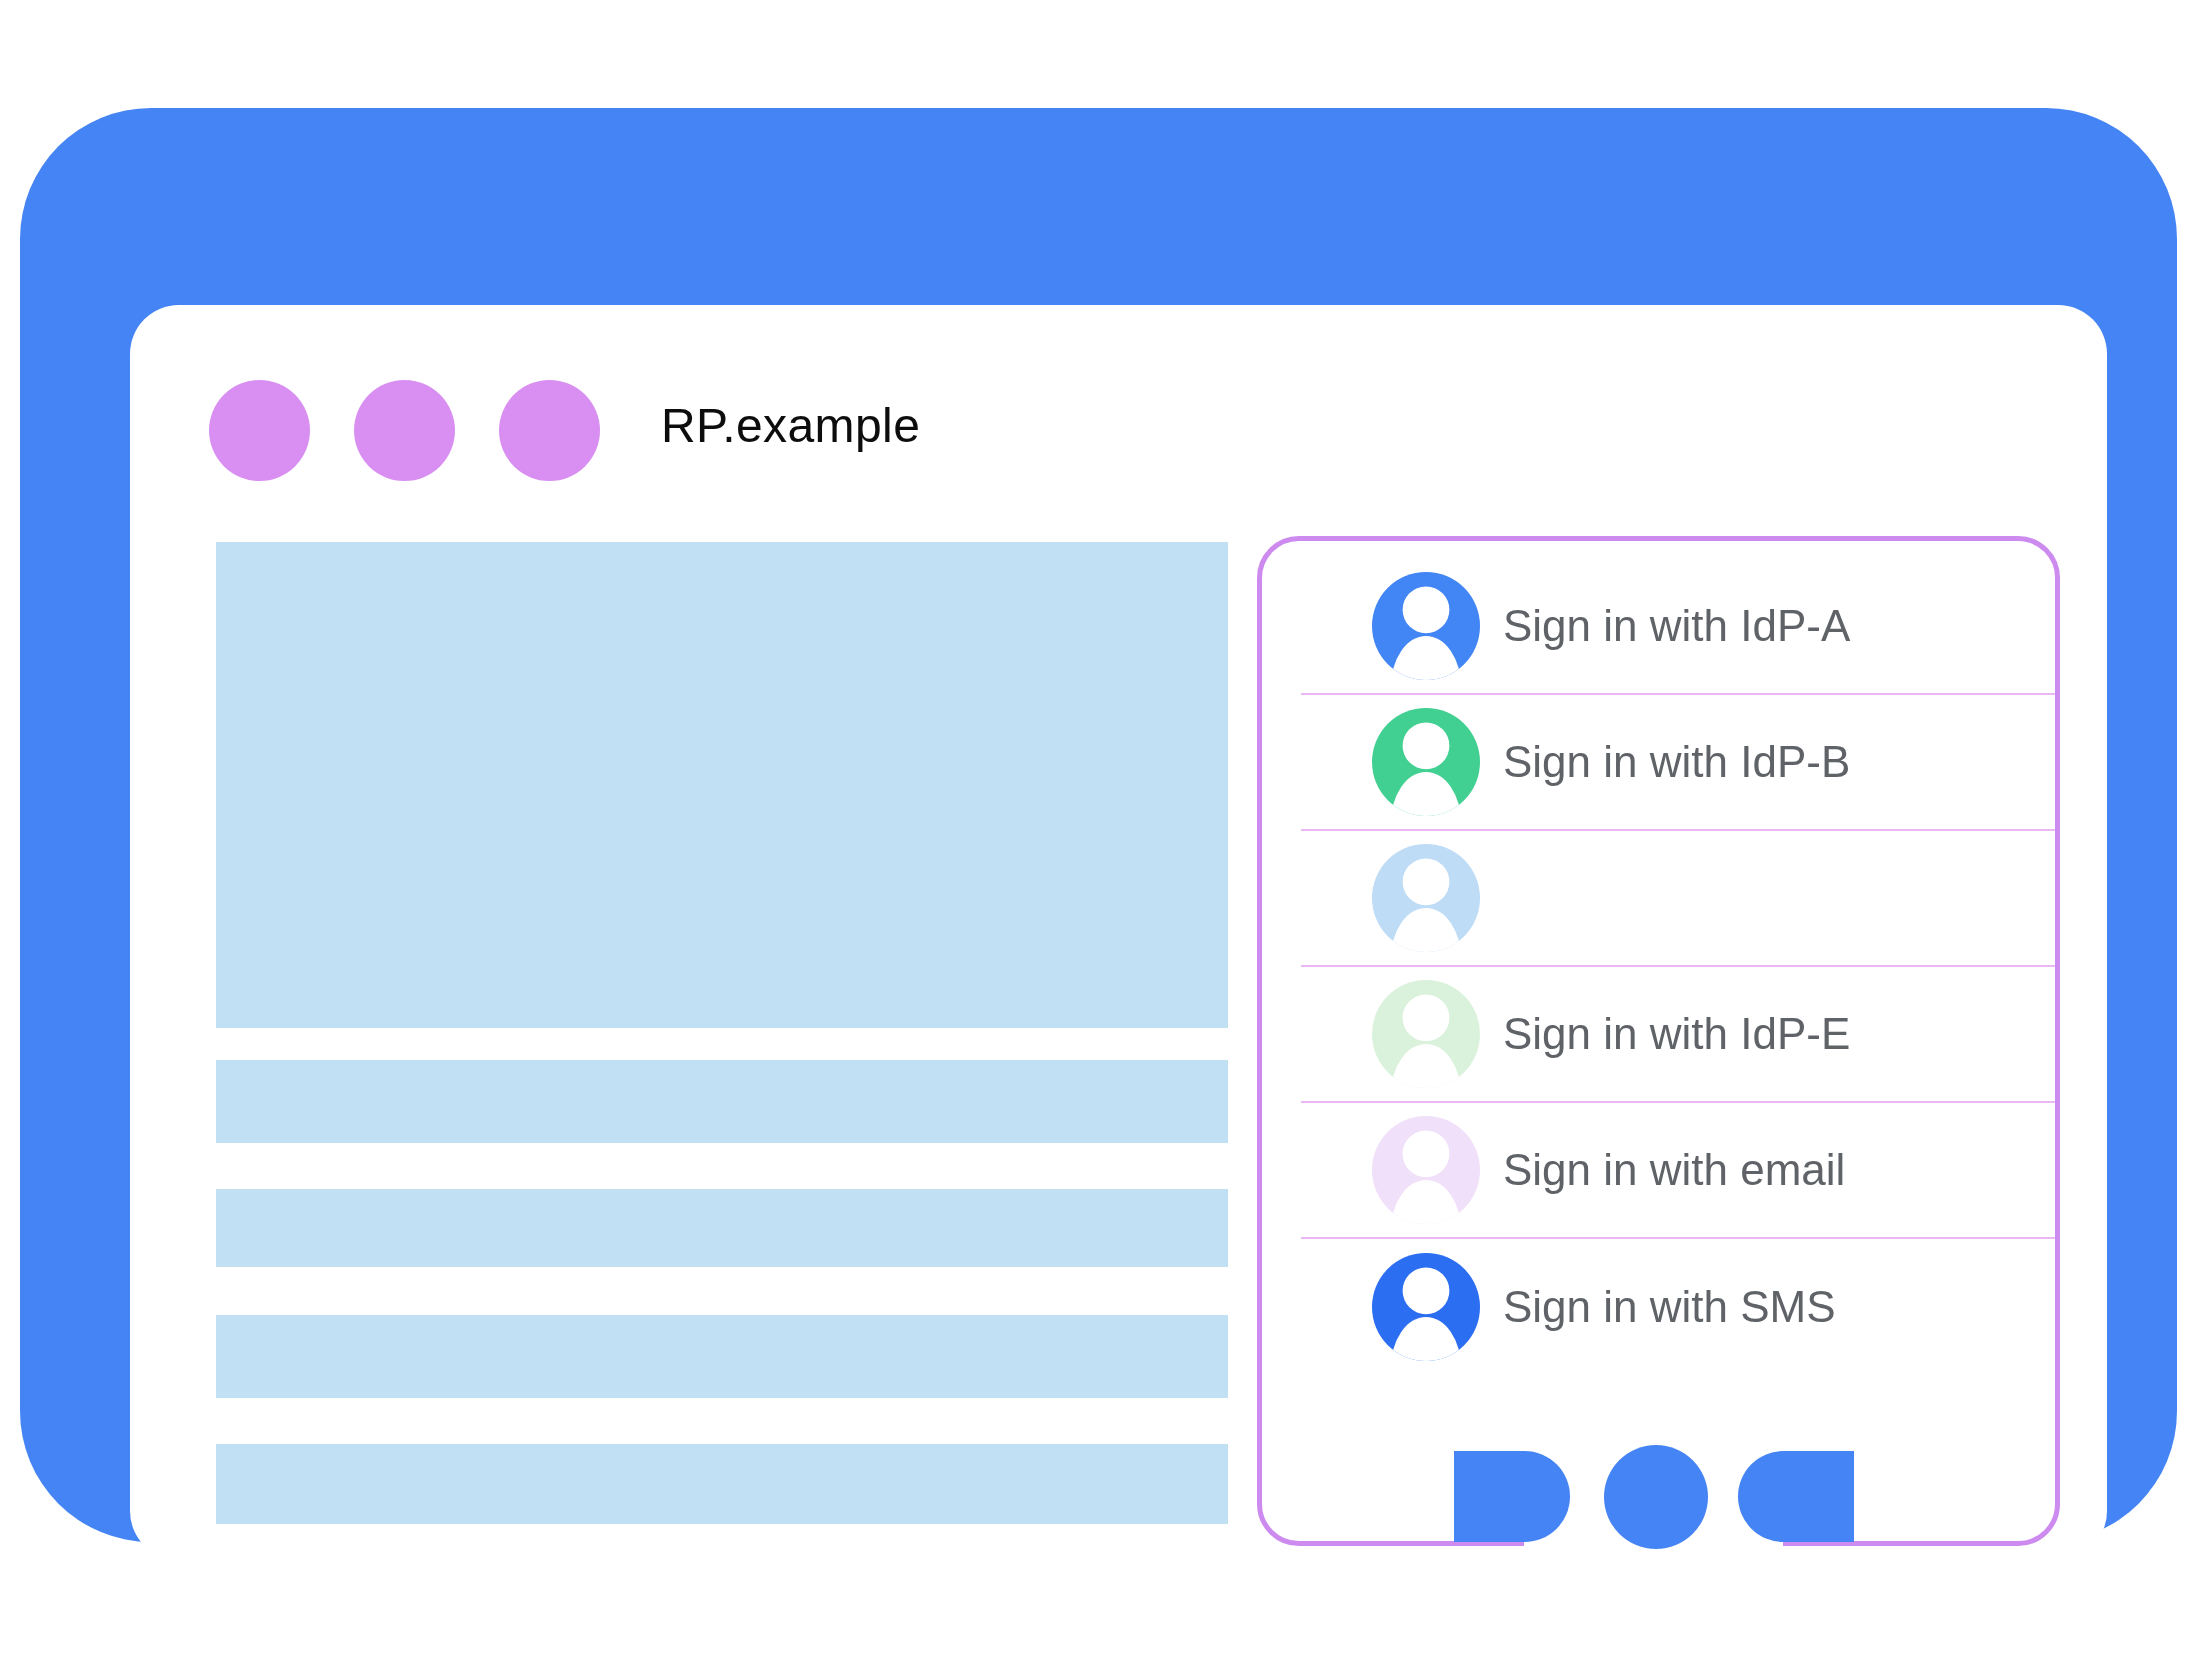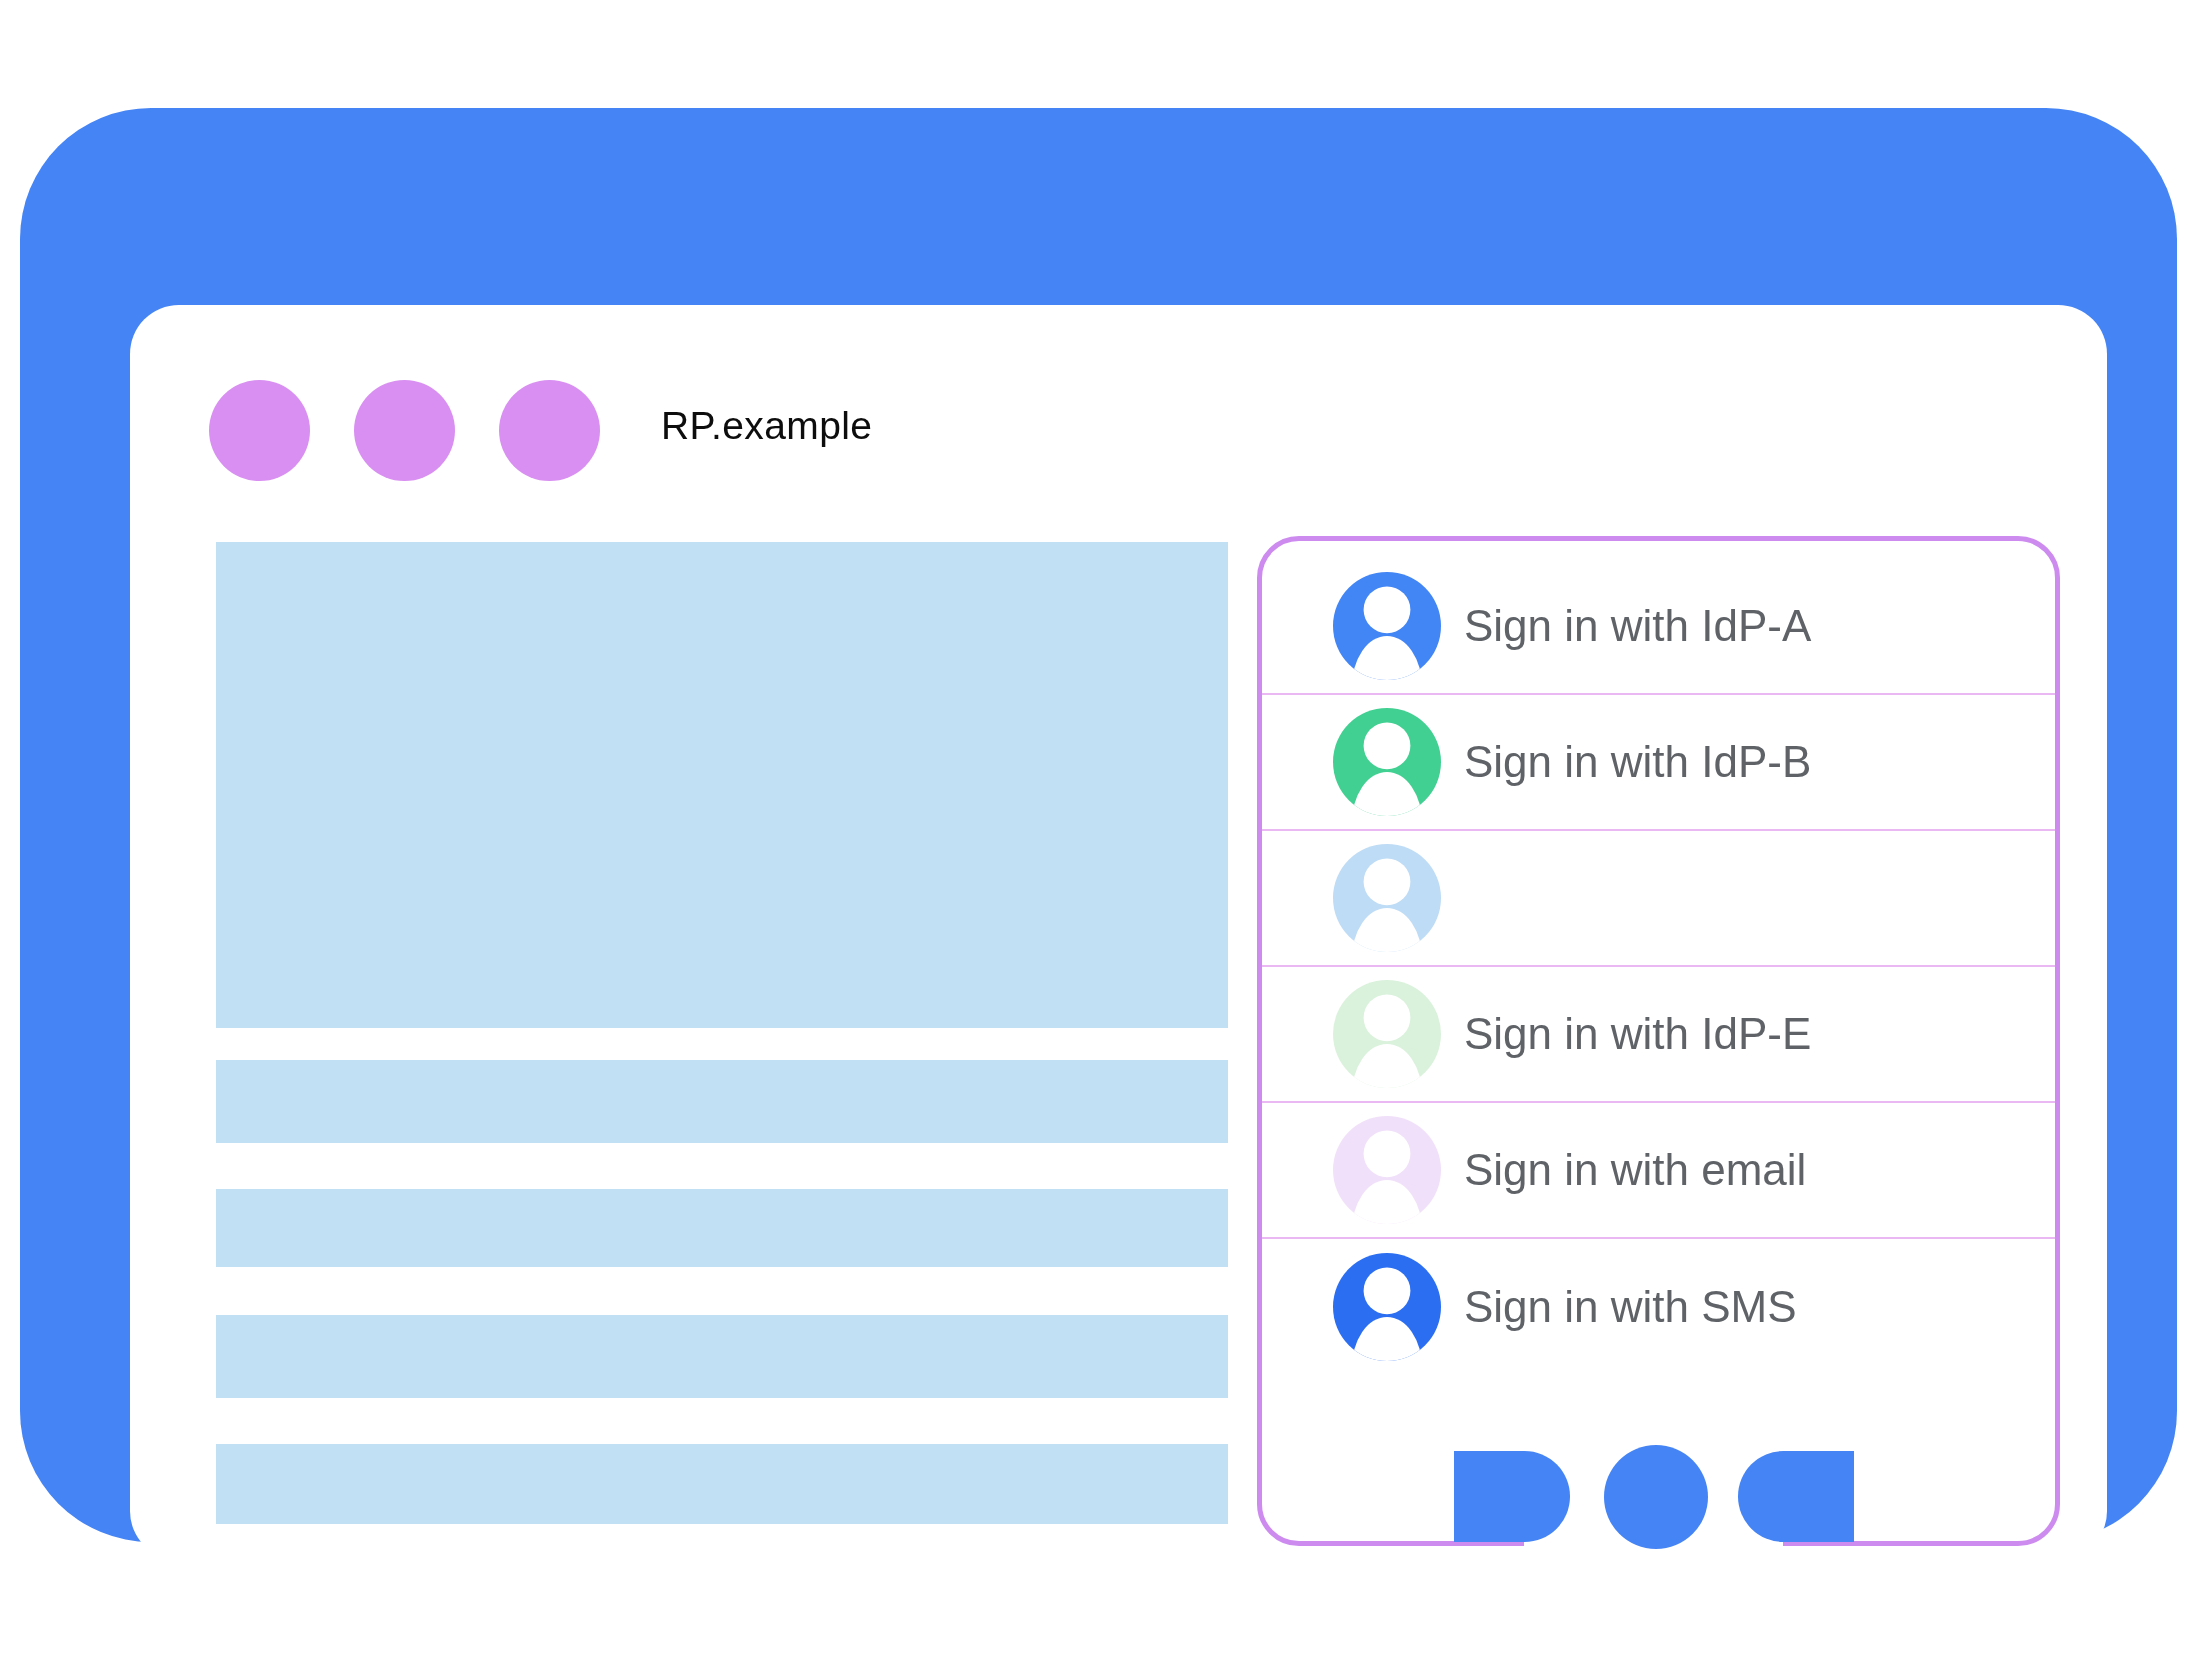--- a/index.html
+++ b/index.html
@@ -17,35 +17,35 @@
   .cap{position:absolute;top:1451px;width:116px;height:91px;background:#4584f4;}
   .cap-left{left:1454px;border-radius:0 46px 46px 0;}
   .cap-right{left:1738px;border-radius:46px 0 0 46px;}
   .home-btn{position:absolute;left:1604px;top:1445px;width:104px;height:104px;
             border-radius:50%;background:#4584f4;}
 
   
   .dot{position:absolute;top:272px;width:101px;height:101px;border-radius:50%;background:#d88ff1;}
   .dot1{left:190px;} .dot2{left:334px;} .dot3{left:479px;}
   .title{position:absolute;left:641px;top:319px;transform:translateY(-54%);
-         font-size:39px;font-weight:500;letter-spacing:0.4px;color:var(--title_text,#0d0d0d);}
+         font-size:48px;font-weight:500;letter-spacing:0.4px;color:var(--title_text,#0d0d0d);}
 
   
   .ph{position:absolute;left:196px;width:1012px;background:#c2e0f4;}
   .ph-hero{top:434px;height:486px;}
   .ph-l1{top:952px;height:83px;}
   .ph-l2{top:1081px;height:78px;}
   .ph-l3{top:1207px;height:83px;}
   .ph-l4{top:1336px;height:80px;}
 
   
   .panel{position:absolute;left:1238px;top:428px;width:803px;height:1010px;
          box-sizing:border-box;background:#ffffff;
          border:5.3px solid var(--panel_border,#cd8bef);border-radius:42px;
-         padding-top:17.6px;overflow:hidden;}
+         padding-top:17.6px;overflow:hidden;padding-left:39px;}
   .row{box-sizing:border-box;height:136px;display:flex;align-items:center;
        border-bottom:2.6px solid var(--panel_divider,#eab9f4);cursor:pointer;}
   .row:last-child{border-bottom:none;}
   .avatar{flex:0 0 auto;margin-left:71px;width:108px;height:108px;border-radius:50%;
           overflow:hidden;background:#4285f4;}
   .avatar svg{display:block;width:100%;height:100%;}
   .row-label{margin-left:23px;font-size:44px;font-weight:500;
              color:var(--label_text,#5f6368);white-space:nowrap;}
 </style>
 </head>

